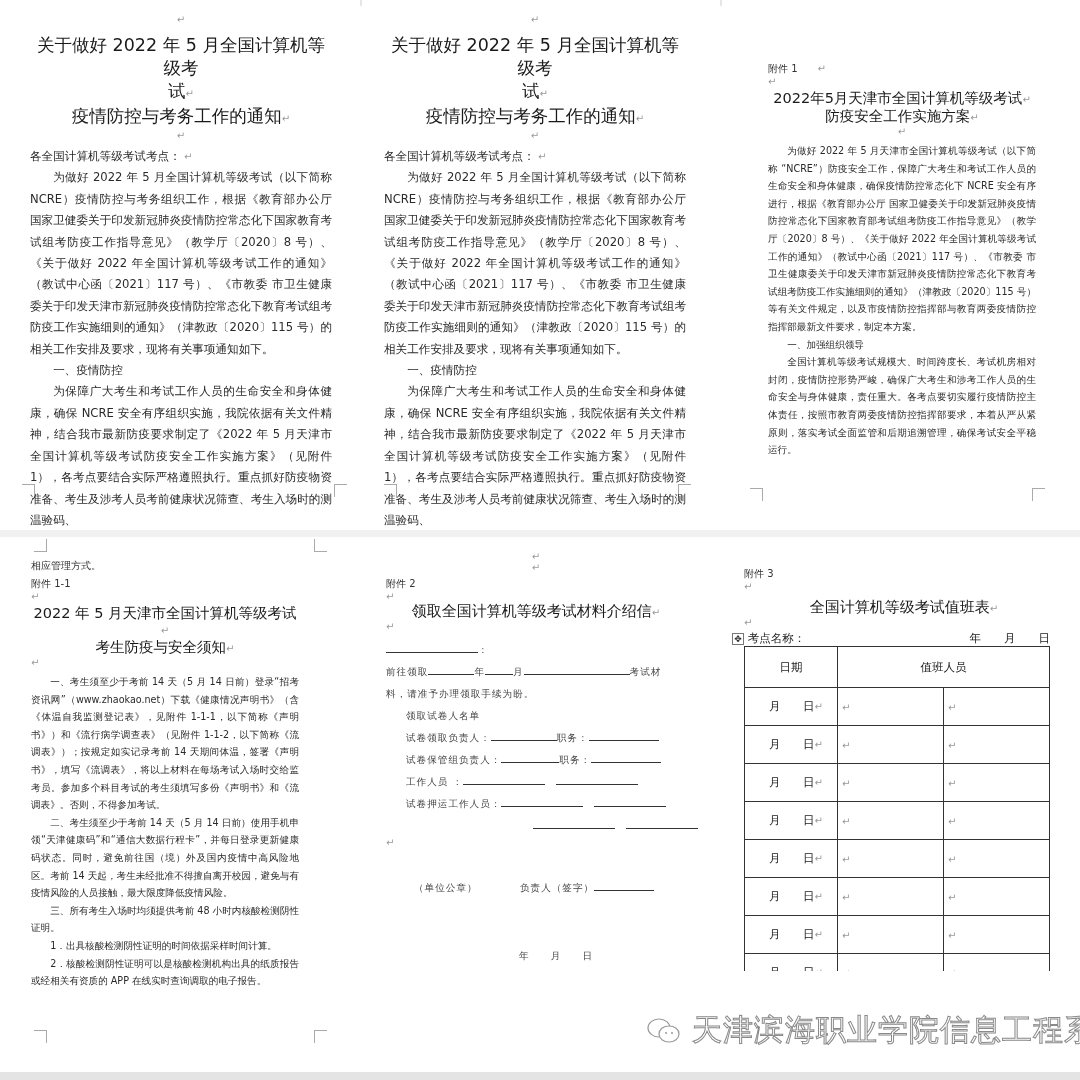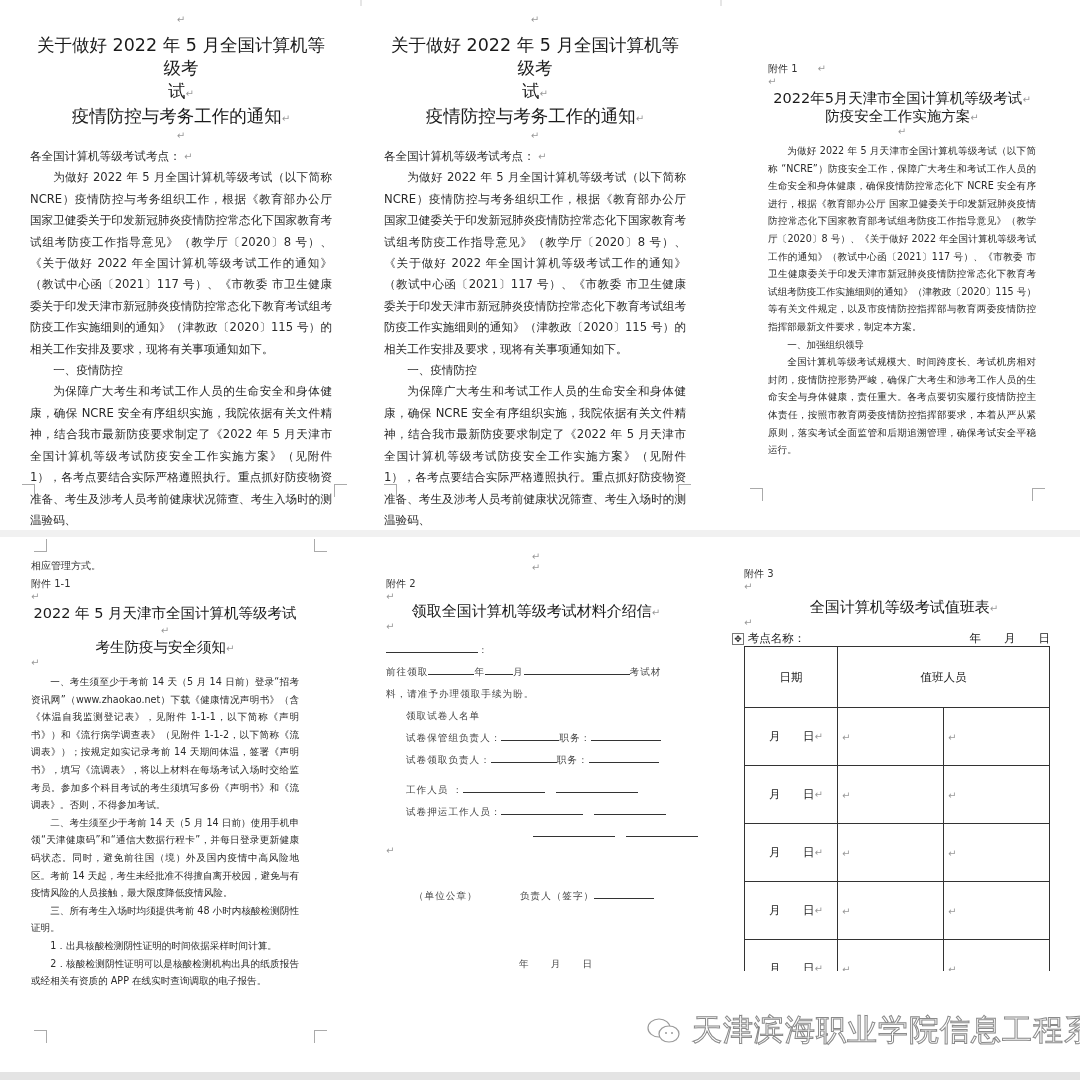--- a/index.html
+++ b/index.html
@@ -33,21 +33,21 @@
   .p1 .content, .p2 .content { position:absolute; left:30px; top:38px; width:302px; }
   .p3 .content { position:absolute; left:46px; top:62px; width:268px; }
   .p4 .content { position:absolute; left:31px; top:22px; width:268px; }
   .p5 .content { position:absolute; left:24px; top:14px; width:300px; }
   .p6 .content { position:absolute; left:22px; top:30px; width:320px; }
 
   .form-line { font-size:9.6px; color:#444; line-height:22px; letter-spacing:1px; white-space:nowrap; }
   .blank { display:inline-block; border-bottom:1px solid #333; height:12px; vertical-align:baseline; }
 
   table.duty { border-collapse:collapse; width:306px; margin-left:0; }
-  table.duty td { border:1.5px solid #333; height:23px; font-size:11.5px; color:#222; padding:17px 4px; }
+  table.duty td { border:1.5px solid #333; height:23px; font-size:11.5px; color:#222; padding:7px 4px; }
   table.duty td.hdr { height:26px; text-align:center; }
   table.duty td.date { width:84px; }
   .date-inner { display:flex; justify-content:space-between; padding:0 10px 0 20px; }
 
   .watermark { position:absolute; left:640px; top:1010px; font-size:30px; color:rgba(255,255,255,0.95);
                -webkit-text-stroke:1px #8a8a8a; letter-spacing:1px; white-space:nowrap; font-family:"DejaVu Sans",sans-serif; }
   .wm-icon { position:absolute; left:646px; top:1016px; width:36px; height:30px; }
 </style>
 </head>
 <body>
@@ -137,23 +137,23 @@
     <div class="label" style="margin-top:4px;">附件 2</div>
     <div class="mark" style="height:12px;">↵</div>
     <h2 class="doc-title2" style="font-size:15px;"><span>领取全国计算机等级考试材料介绍信</span><span class="mark">↵</span></h2>
     <div class="mark" style="height:18px;">↵</div>
     <div class="form-line"><span class="blank" style="width:92px;"></span><span>：</span></div>
     <div class="form-line">
       <span>前往领取</span><span class="blank" style="width:46px;"></span><span>年</span><span class="blank" style="width:28px;"></span><span>月</span><span class="blank" style="width:106px;"></span><span>考试材</span>
     </div>
     <div class="form-line">料，请准予办理领取手续为盼。</div>
     <div class="form-line" style="padding-left:20px;">领取试卷人名单</div>
+    <div class="form-line" style="padding-left:20px;"><span>试卷领取负责人：</span><span class="blank" style="width:66px;"></span><span>职务：</span><span class="blank" style="width:70px;"></span></div>
     <div class="form-line" style="padding-left:20px;"><span>试卷保管组负责人：</span><span class="blank" style="width:58px;"></span><span>职务：</span><span class="blank" style="width:70px;"></span></div>
-    <div class="form-line" style="padding-left:20px;"><span>试卷领取负责人：</span><span class="blank" style="width:66px;"></span><span>职务：</span><span class="blank" style="width:70px;"></span></div>
-    <div class="form-line" style="padding-left:20px;margin-top:8px;"><span>工作人员 ：</span><span class="blank" style="width:82px;"></span>　<span class="blank" style="width:82px;"></span></div>
+    <div class="form-line" style="padding-left:20px;"><span>工作人员 ：</span><span class="blank" style="width:82px;"></span>　<span class="blank" style="width:82px;"></span></div>
     <div class="form-line" style="padding-left:20px;"><span>试卷押运工作人员：</span><span class="blank" style="width:82px;"></span>　<span class="blank" style="width:72px;"></span></div>
     <div class="form-line" style="padding-left:147px;"><span class="blank" style="width:82px;"></span>　<span class="blank" style="width:72px;"></span></div>
     <div class="mark" style="height:40px;">↵</div>
     <div class="form-line" style="padding-left:28px;"><span>（单位公章）</span>　　　　<span>负责人（签字）</span><span class="blank" style="width:60px;"></span></div>
     <div style="height:46px;"></div>
     <div class="form-line" style="text-align:center; padding-left:40px;">年　　月　　日</div>
   </div>
 </div>
 
 <div class="panel p6">

